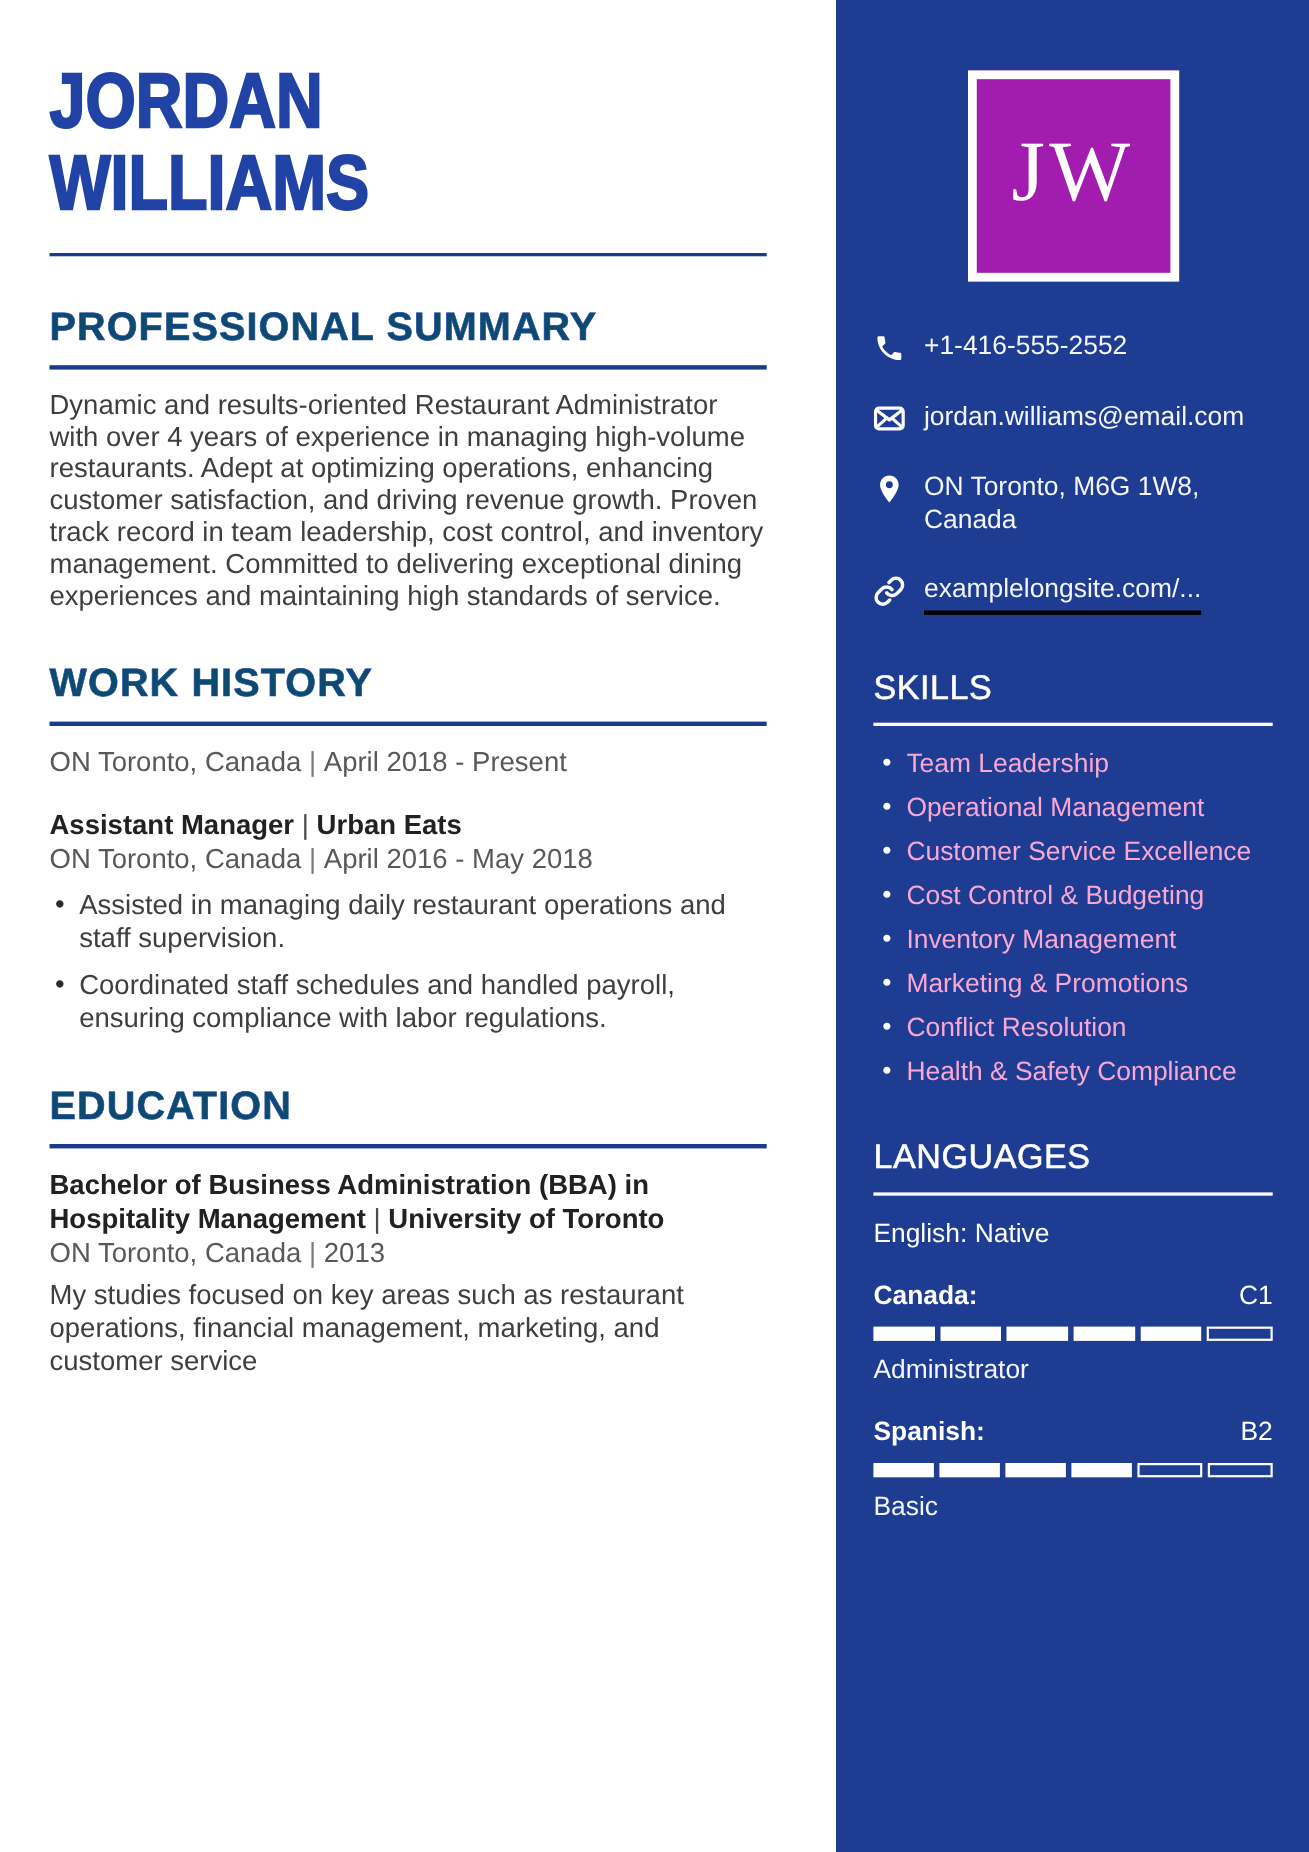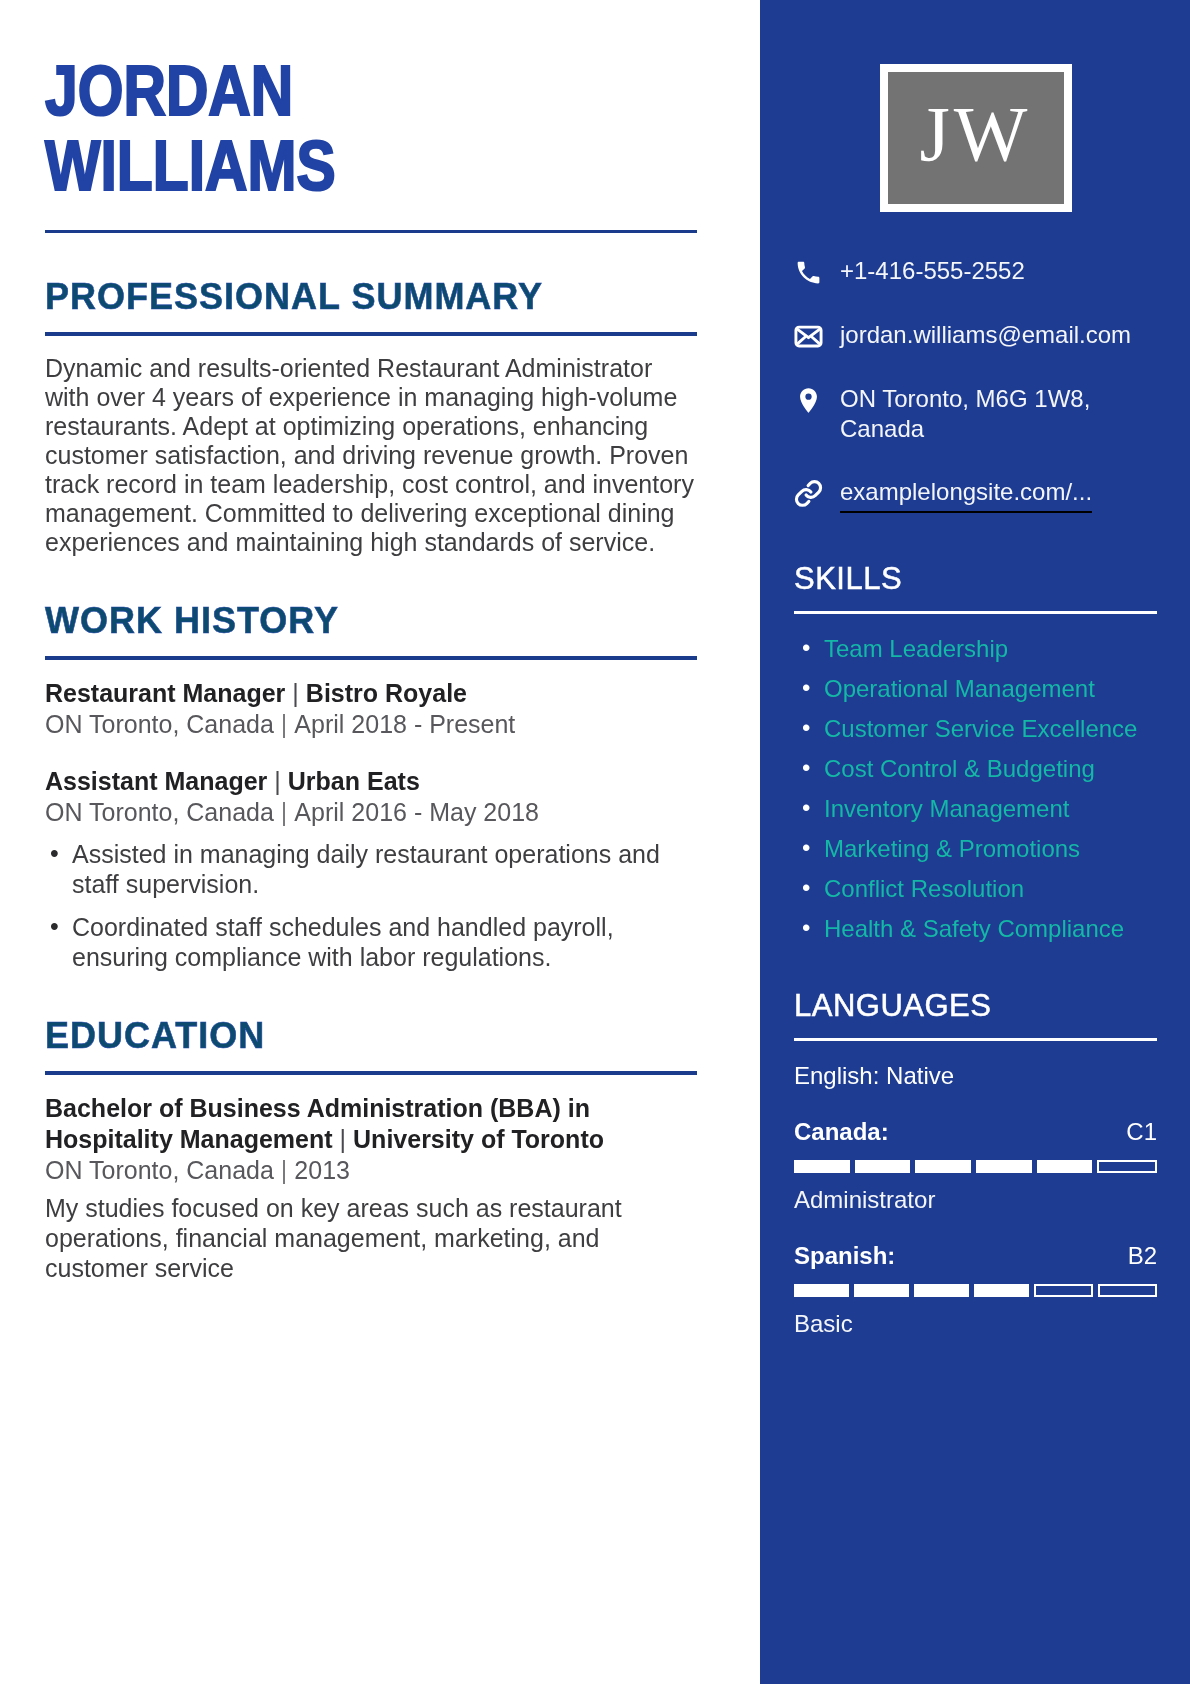--- a/index.html
+++ b/index.html
@@ -52,47 +52,47 @@
   .edu-h { font-size:25px; line-height:31px; font-weight:700; color:#212124; max-width:620px; }
   .edu-meta { font-size:25px; line-height:31px; color:#58585c; }
   .edu-p { margin-top:7px; font-size:25px; line-height:30px; color:#3e3e41; }
 
   
   .sidebar {
     position:absolute; top:0; right:0; width:430px; height:1684px;
     background:#1e3c92; color:#ffffff; padding:0 33px 0 34px;
   }
   .mono {
-    margin:64px auto 0; width:192px; height:148px;
-    border:8px solid #ffffff; background:#737373;
+    margin:64px auto 0; width:192px; height:192px;
+    border:8px solid #ffffff; background:#a21caf;
     display:flex; align-items:center; justify-content:center;
   }
   .mono span {
     font-family:"Liberation Serif", serif; font-size:78px; line-height:78px;
     letter-spacing:4px; color:#ffffff; padding-bottom:8px;
   }
 
   .contact { margin-top:44px; }
   .c-row { display:flex; align-items:flex-start; gap:17px; margin-bottom:33px; }
   .c-icon { width:29px; height:29px; flex:none; margin-top:2px; }
   .c-text { font-size:24px; line-height:30px; color:#f4f6fa; }
   .c-text.narrow { max-width:270px; }
-  .c-link { border-bottom:2px solid #000000; padding-bottom:4px; cursor:pointer; }
+  .c-link { border-bottom:4px solid #000000; padding-bottom:4px; cursor:pointer; }
 
   .side-h {
     font-size:31px; line-height:36px; font-weight:400; letter-spacing:0.5px;
     color:#ffffff; -webkit-text-stroke:0.5px #ffffff;
   }
   .skills-h { margin-top:48px; }
   .side-rule { border:none; border-top:3px solid #ffffff; margin-top:14px; }
 
   ul.skills { list-style:none; margin-top:20px; }
   ul.skills li {
     position:relative; padding-left:30px; margin-bottom:10px;
-    font-size:24px; line-height:30px; color:#14b8a6;
+    font-size:24px; line-height:30px; color:#f9a8d4;
   }
   ul.skills li::before {
     content:"•"; position:absolute; left:8px; top:-1px; color:#ffffff;
   }
 
   .langs-h { margin-top:44px; }
   .lang-inline { margin-top:20px; font-size:24px; line-height:30px; }
   .lang-inline b { font-weight:400;margin-top:32px; }
   .lang-block { margin-top:26px; }
   .lang-row { display:flex; justify-content:space-between; align-items:baseline;
@@ -118,23 +118,20 @@
     <hr class="name-rule">
 
     <h2 class="sec-h">PROFESSIONAL SUMMARY</h2>
     <hr class="sec-rule">
     <p class="summary">Dynamic and results-oriented Restaurant Administrator with over 4 years of experience in managing high-volume restaurants. Adept at optimizing operations, enhancing customer satisfaction, and driving revenue growth. Proven track record in team leadership, cost control, and inventory management. Committed to delivering exceptional dining experiences and maintaining high standards of service.</p>
 
     <h2 class="sec-h">WORK HISTORY</h2>
     <hr class="sec-rule">
 
     <div class="job">
-      <div class="job-h">
-        <span>Restaurant Manager</span><span class="pipe">|</span><span>Bistro Royale</span>
-      </div>
       <div class="job-meta">
         <span>ON Toronto, Canada</span><span class="pipe-muted">|</span><span>April 2018 - Present</span>
       </div>
     </div>
 
     <div class="job">
       <div class="job-h">
         <span>Assistant Manager</span><span class="pipe">|</span><span>Urban Eats</span>
       </div>
       <div class="job-meta">

